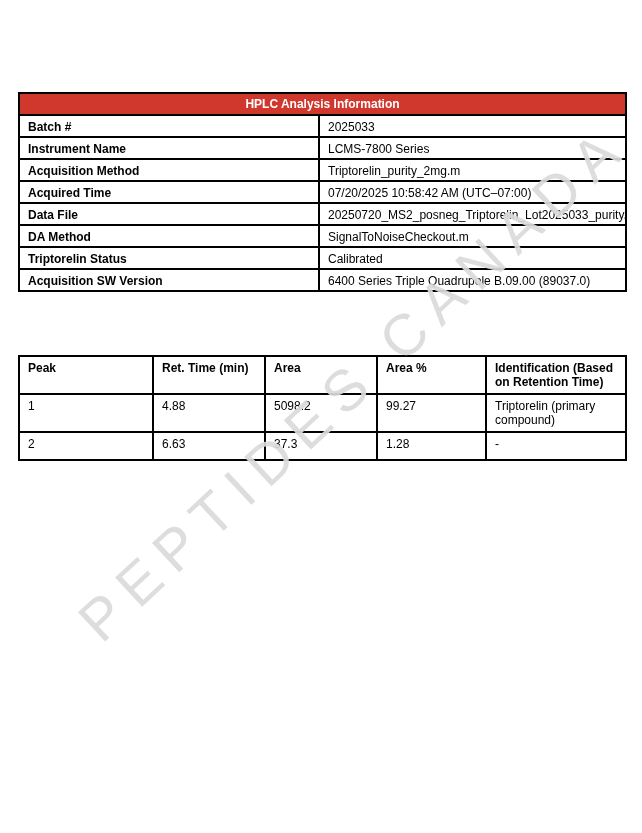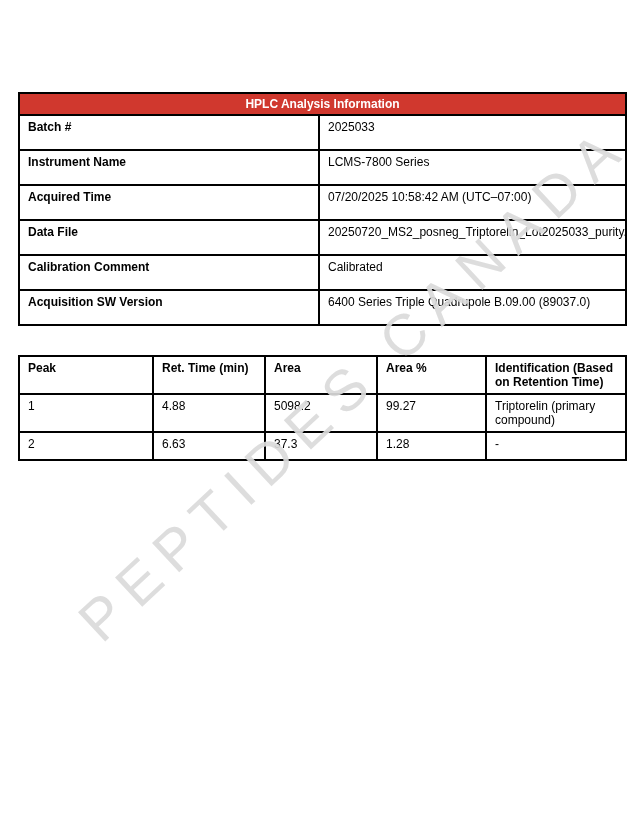--- a/index.html
+++ b/index.html
@@ -35,21 +35,21 @@
   }
   .title-cell {
     background: #d0382e;
     color: #ffffff;
     font-weight: bold;
     text-align: center;
     height: 21px;
     padding: 3px 8px;
     vertical-align: middle;
   }
-  #info-table td { height: 35px; white-space: nowrap; }
+  #info-table td { height: 22px; white-space: nowrap; }
   #info-table td.label { font-weight: bold; }
 
   #peak-table th.col-header {
     text-align: left;
     font-weight: bold;
     height: 38px;
     background: #ffffff;
     border-radius: 18px;
   }
   #peak-table td.peak-cell-r1 { height: 38px; }
@@ -87,29 +87,37 @@
   </tr>
   <tr>
     <td class="label">Batch #</td>
     <td>2025033</td>
   </tr>
   <tr>
     <td class="label">Instrument Name</td>
     <td>LCMS-7800 Series</td>
   </tr>
   <tr>
+    <td class="label">Acquisition Method</td>
+    <td>Triptorelin_purity_2mg.m</td>
+  </tr>
+  <tr>
     <td class="label">Acquired Time</td>
     <td>07/20/2025 10:58:42 AM (UTC–07:00)</td>
   </tr>
   <tr>
     <td class="label">Data File</td>
     <td>20250720_MS2_posneg_Triptorelin_Lot2025033_purity.d</td>
   </tr>
   <tr>
-    <td class="label">Calibration Comment</td>
+    <td class="label">DA Method</td>
+    <td>SignalToNoiseCheckout.m</td>
+  </tr>
+  <tr>
+    <td class="label">Triptorelin Status</td>
     <td>Calibrated</td>
   </tr>
   <tr>
     <td class="label">Acquisition SW Version</td>
     <td>6400 Series Triple Quadrupole B.09.00 (89037.0)</td>
   </tr>
 </tbody>
   </table>
 
 <table id="peak-table">

